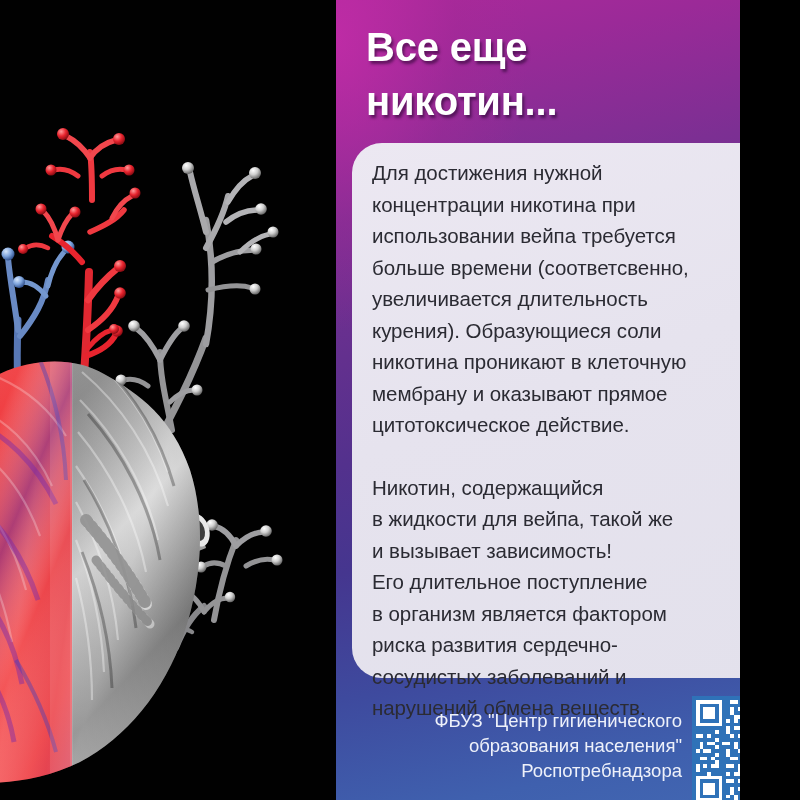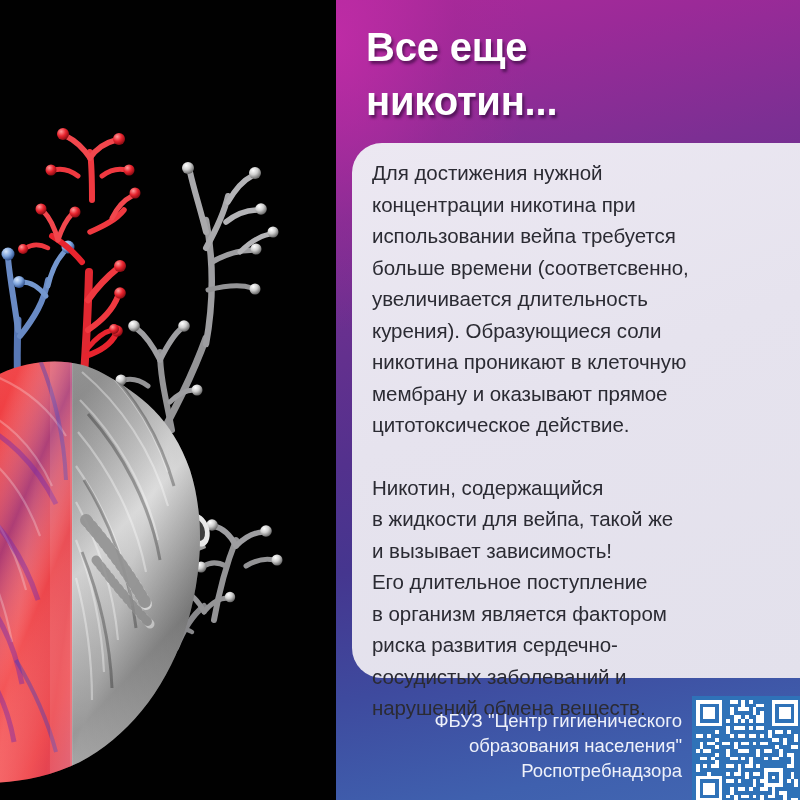--- a/index.html
+++ b/index.html
@@ -4,21 +4,21 @@
 <style>
   * { box-sizing: border-box; margin: 0; padding: 0; }
   html, body {
     width: 800px; height: 800px;
     overflow: hidden;
     background: #000;
     font-family: "Liberation Sans", sans-serif;
   }
   #poster {
     position: relative;
-    width: 800px; height: 800px;
+    width: 740px; height: 800px;
     overflow: hidden;
     padding-left: 12px;
   }
 
   
   #illustration {
     position: absolute;
     left: 0; top: 0;
     width: 340px; height: 800px;
     background: #010101;

